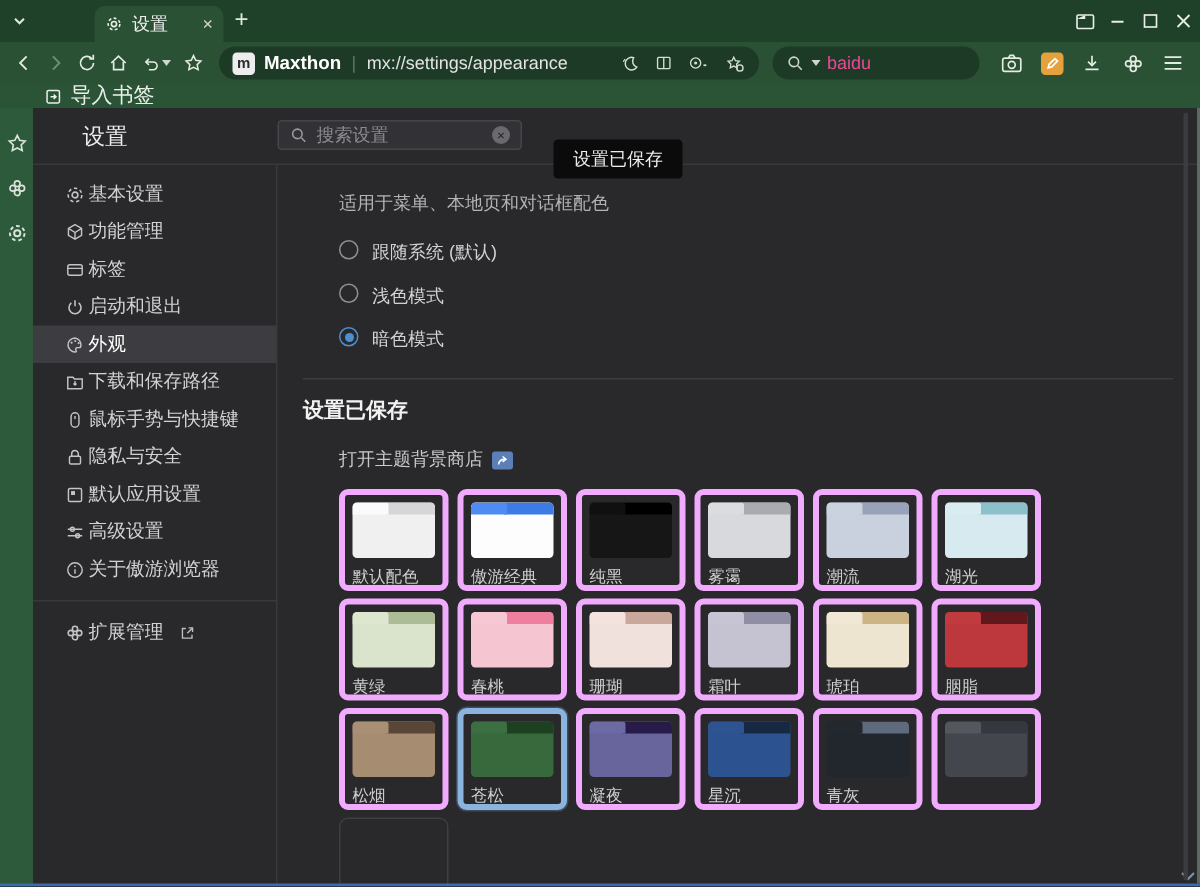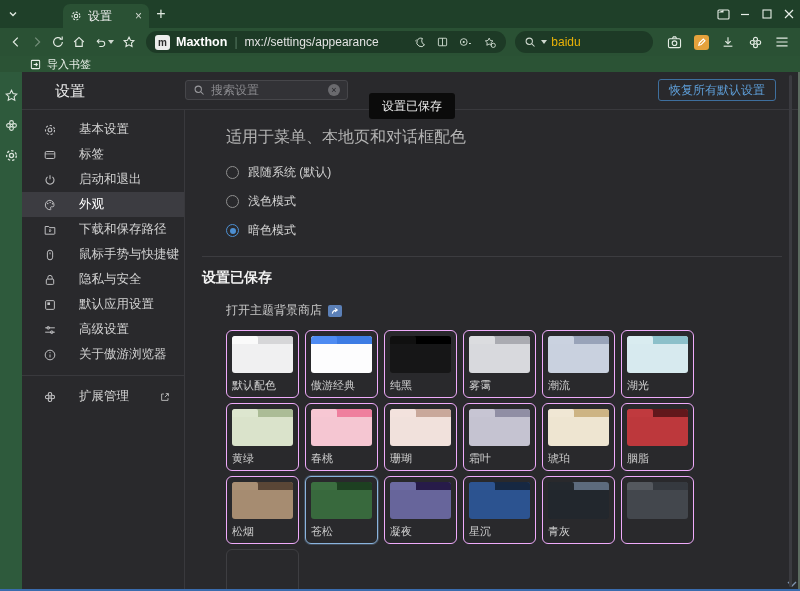--- a/index.html
+++ b/index.html
@@ -24,64 +24,64 @@
   .undo-group { display:flex; align-items:center; width:29px; }
   .caret { width:0; height:0; border-left:3px solid transparent; border-right:3px solid transparent; border-top:4px solid #cfd8cf; margin-left:1px; }
   .addressbar { margin-left:7px; width:390px; height:22px; background:#1d3a26; border-radius:12px; display:flex; align-items:center; padding:0 9px; }
   .mx-logo { width:15px; height:15px; background:#ededed; border-radius:3px; color:#2c2c2c; font-weight:bold; font-size:10px; display:flex; align-items:center; justify-content:center; }
   .brand { margin-left:6px; font-size:12.5px; font-weight:bold; color:#fff; }
   .addr-sep { margin:0 7px; color:#587b63; font-size:12px; }
   .url { flex:1; font-size:12px; color:#e3e3e3; white-space:nowrap; overflow:hidden; }
   .addr-icons { display:flex; align-items:center; gap:9px; color:#d4e0d5; }
   .addr-icons .ic { display:flex; align-items:center; cursor:pointer; }
   .searchbox { margin-left:9px; width:148px; height:22px; background:#1d3a26; border-radius:12px; display:flex; align-items:center; padding:0 9px; gap:4px; }
-  .search-val { font-size:12px; color:#eab308; }
+  .search-val { font-size:12px; color:#ec4899; }
   .right-tools { display:flex; align-items:center; gap:7px; margin-left:11px; color:#e3ebe3; }
   .tool-btn { width:20px; height:22px; display:flex; align-items:center; justify-content:center; cursor:pointer; }
   .note-chip { width:15px; height:15px; border-radius:3px; background:#e5a23c; display:flex; align-items:center; justify-content:center; }
 
   
   .bookmarksbar { height:16px; background:#2b5335; display:flex; align-items:center; padding-left:30px; gap:6px; }
-  .bm-label { font-size:11px; color:#e9efe9; cursor:pointer; }
+  .bm-label { font-size:14px; color:#e9efe9; cursor:pointer; }
 
   
   .app { position:absolute; top:72px; left:0; right:0; bottom:0; display:flex; }
   .rail { width:22px; background:#2e5a3c; display:flex; flex-direction:column; align-items:center; padding-top:16px; gap:15px; }
   .rail .ric { color:#e8efe8; opacity:.92; cursor:pointer; }
   .panel { flex:1; display:flex; flex-direction:column; position:relative; background:#29292c; min-width:0; }
   .panel-header { height:38px; border-bottom:1px solid #39393d; position:relative; flex:0 0 auto; }
   .page-title { position:absolute; left:33px; top:10px; font-size:15px; color:#ececec; }
   .settings-search { position:absolute; left:163px; top:8px; width:163px; height:20px; background:#323236; border:1px solid #46464a; border-radius:3px; display:flex; align-items:center; padding:0 7px; gap:6px; }
   .settings-search input { flex:1; background:transparent; border:none; outline:none; font-size:12px; color:#ddd; font-family:"Liberation Sans",sans-serif; min-width:0; }
   .settings-search input::placeholder { color:#8b8b8f; }
   .clear-btn { width:12px; height:12px; border-radius:50%; background:#6a6a6e; color:#242428; font-size:9px; line-height:12px; text-align:center; cursor:pointer; flex:0 0 auto; }
   .restore-btn { position:absolute; right:24px; top:7px; height:22px; padding:0 10px; font-size:12px; color:#5e9fd9; background:transparent; border:1px solid #3e6f9e; border-radius:3px; cursor:pointer; font-family:"Liberation Sans",sans-serif; }
   .toast { position:absolute; left:347px; top:21px; height:26px; line-height:26px; padding:0 13px; background:#0b0b0b; color:#ececec; font-size:12px; border-radius:3px; z-index:40; }
 
   .panel-body { flex:1; display:flex; min-height:0; }
   .sidebar { width:163px; border-right:1px solid #39393d; padding-top:7px; flex:0 0 auto; }
-  .side-item { height:25px; display:flex; align-items:center; gap:22px; padding-left:21px; font-size:12.5px; color:#d2d2d2; cursor:pointer; }
+  .side-item { height:25px; display:flex; align-items:center; gap:2px; padding-left:21px; font-size:12.5px; color:#d2d2d2; cursor:pointer; }
   .side-item .sic { color:#c4c4c6; display:flex; }
   .side-item.active { background:#3c3c41; color:#fff; }
   .side-divider { height:1px; background:#39393d; margin:8px 0; }
   .ext-link { margin-left:8px; color:#c0c0c0; display:flex; }
 
   .content { flex:1; padding:0 18px 0 17px; overflow:hidden; position:relative; min-width:0; }
   .section-title { font-size:14px; font-weight:bold; color:#f2f2f2; margin-top:12px; }
-  .section-desc { font-size:16px; color:#b3b3b3; margin:17px 0 16px 24px; }
-  .radio-row { display:flex; align-items:center; gap:9px; margin:12px 0 0 24px; height:17px; font-size:12px; color:#d2d2d2; cursor:pointer; }
+  .section-desc { font-size:12px; color:#b3b3b3; margin:17px 0 16px 24px; }
+  .radio-row { display:flex; gap:9px; margin:12px 0 0 24px; height:17px; font-size:12px; color:#d2d2d2; cursor:pointer; }
   .radio { width:13px; height:13px; border-radius:50%; border:1px solid #8f8f8f; position:relative; flex:0 0 auto; }
   .radio.checked { border-color:#4d8fd1; }
   .radio.checked::after { content:""; position:absolute; inset:2.5px; border-radius:50%; background:#4d8fd1; }
   .content-divider { height:1px; background:#3c3c40; margin-top:17px; }
   .store-link-row { display:flex; align-items:center; gap:6px; margin:15px 0 0 24px; font-size:12px; color:#c9c9c9; }
   .store-ic { width:14px; height:12px; border-radius:2px; background:#5b80b8; display:flex; align-items:center; justify-content:center; cursor:pointer; }
 
   .theme-grid { display:grid; grid-template-columns:repeat(6,73px); gap:5px 6px; margin:11px 0 0 24px; }
-  .theme-card { height:68px; border:1px solid #f0abfc; border-radius:6px; padding:5px; cursor:pointer; }
+  .theme-card { height:68px; border:4px solid #f0abfc; border-radius:6px; padding:5px; cursor:pointer; }
   .theme-card.selected { border-color:#8ab4de; box-shadow:0 0 0 1px rgba(138,180,222,.25); }
   .swatch { position:relative; height:37px; border-radius:3px; overflow:hidden; }
   .swatch-bar { position:absolute; top:0; left:40%; right:0; height:8px; }
   .swatch-tab { position:absolute; top:0; left:0; width:43%; height:8px; border-radius:3px 2px 0 0; }
   .theme-label { margin-top:5px; font-size:11px; color:#cfcfcf; white-space:nowrap; }
   .add-card { height:68px; border:1px solid #3e3e42; border-radius:6px; display:flex; align-items:center; justify-content:center; color:#e0e0e0; cursor:pointer; }
 
   .scroll-track { position:absolute; right:8px; top:75px; bottom:4px; width:3px; background:#3b3b40; border-radius:2px; }
   .scroll-chevron { position:absolute; right:2px; bottom:2px; color:#7f93ad; }
   .right-edge { position:absolute; right:0; top:72px; bottom:2px; width:2px; background:#5c6b60; }
@@ -294,35 +294,43 @@
       <div class="settings-search">
         <span>
             <svg width="12" height="12" viewBox="0 0 16 16" fill="none" stroke="#9a9a9e" stroke-width="1.4">
               <circle cx="7" cy="7" r="4.2"></circle>
               <path d="M10.5 10.5L14 14"></path>
             </svg>
           </span>
         <input type="text" placeholder="搜索设置" style="">
         <span class="clear-btn">×</span>
       </div>
-      <button class="restore-btn">恢复所有默认设置</button>
     </div>
     <div class="toast">设置已保存</div>
 
     <div class="panel-body">
 
       <div class="sidebar">
         <div class="side-item">
           <span class="sic">
               <svg width="14" height="14" viewBox="0 0 16 16" fill="none" stroke="currentColor" stroke-width="1.2">
                 <circle cx="8" cy="8" r="2.2"></circle>
                 <circle cx="8" cy="8" r="5.2" stroke-dasharray="2.6 2.1"></circle>
               </svg>
             </span>
           <span>基本设置</span>
+        </div>
+        <div class="side-item">
+          <span class="sic">
+              <svg width="14" height="14" viewBox="0 0 16 16" fill="none" stroke="currentColor" stroke-width="1.1">
+                <path d="M8 2l5 2.8v5.4L8 13 3 10.2V4.8z"></path>
+                <path d="M3 4.8L8 8l5-3.2M8 8v5"></path>
+              </svg>
+            </span>
+          <span>功能管理</span>
         </div>
         <div class="side-item">
           <span class="sic">
               <svg width="14" height="14" viewBox="0 0 16 16" fill="none" stroke="currentColor" stroke-width="1.1">
                 <rect x="2.5" y="4" width="11" height="8" rx="1.5"></rect>
                 <path d="M2.5 6.8h11" stroke-width=".9"></path>
               </svg>
             </span>
           <span>标签</span>
         </div>

